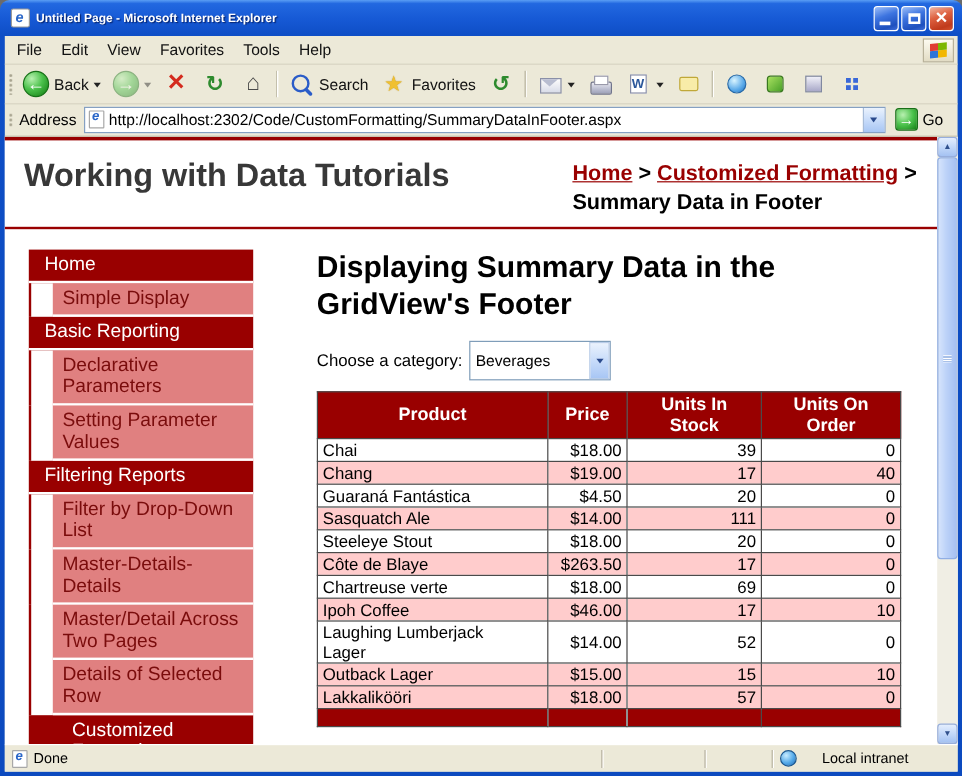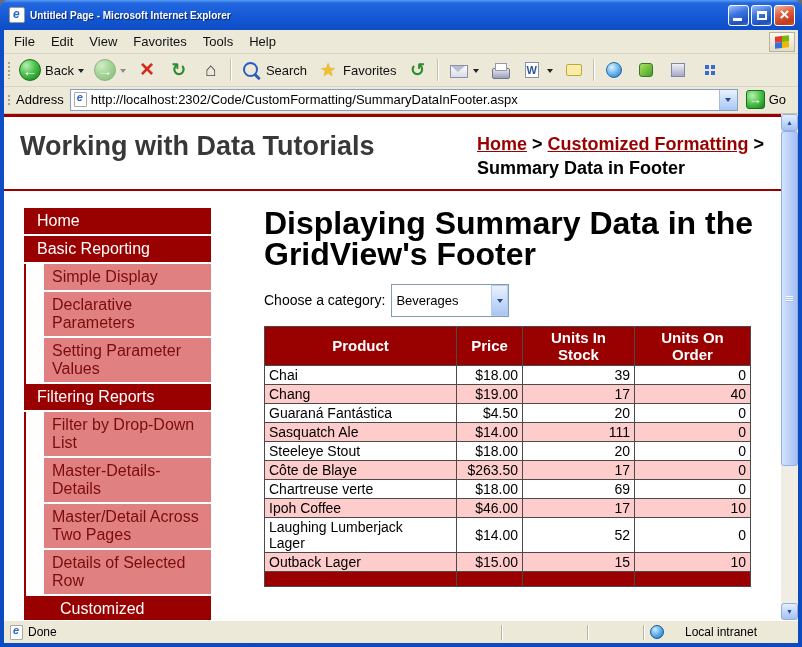--- a/index.html
+++ b/index.html
@@ -89,21 +89,21 @@
   .page-body { display:flex; align-items:flex-start; padding-top:17px; }
 
   .nav { width:187px; margin-left:20px; flex:none; font-size:16px; line-height:18px; }
   .nav-item { padding:4px 8px 4px 13px; border-bottom:2px solid #fff; cursor:pointer; }
   .nav-item.lv1 { background:var(--accent,#990000); color:#fff; }
   .nav-item.lv2 { background:var(--sidebar_sub,#E08080); color:var(--sidebar_sub_text,#7A0C0C); margin-left:20px; padding-left:8px; position:relative; }
   .nav-item.lv2::before { content:""; position:absolute; left:-20px; top:0; bottom:-2px; width:2px; background:var(--accent,#990000); }
   .nav-item.selected { padding-left:36px; }
 
   .main { width:492px; margin-left:53px; }
-  .heading { font-size:32px; line-height:31px; font-weight:bold; margin:0 0 14px; color:#000; }
+  .heading { font-size:25px; line-height:31px; font-weight:bold; margin:0 0 14px; color:#000; }
   .category-row { display:flex; align-items:center; gap:6px; font-size:14px; margin-bottom:9px; }
   .select { width:118px; height:33px; border:1px solid #7F9DB9; background:#fff; display:flex; align-items:center; cursor:default; }
   .select-value { flex:1; padding-left:4px; font-size:13px; white-space:nowrap; overflow:hidden; }
   .select-btn { width:17px; align-self:stretch; border:1px solid #B8CCE8; display:flex; align-items:center; justify-content:center;
     background:linear-gradient(180deg,#EAF2FD,#C8DCFA 50%,#A8C6F4); }
 
   table.grid { border-collapse:collapse; width:486px; font-size:14px; table-layout:fixed; }
   .grid th { background:var(--accent,#990000); color:#fff; font-weight:bold; text-align:center; padding:2px 12px; border:1px solid #4A4A4A; line-height:17px; font-size:15px; }
   .grid td { border:1px solid #4A4A4A; padding:1px 5px 1px 4px; line-height:16px; background:#fff; overflow:hidden; }
   .grid td.c-product { padding-right:36px; }
@@ -250,22 +250,22 @@
 
         <div class="site-header">
           <div class="site-title">Working with Data Tutorials</div>
           <div class="breadcrumb" id="breadcrumb"><span class="crumb-link">Home</span><span class="crumb-sep"> &gt; </span><span class="crumb-link">Customized Formatting</span><span class="crumb-sep"> &gt; </span><span class="crumb-current">Summary Data in Footer</span></div>
         </div>
 
         <div class="page-body">
           <div class="nav">
             <div id="sidebar-items">
                 <div class="nav-item lv1">Home</div>
+                <div class="nav-item lv2">Simple Display</div>
                 <div class="nav-item lv1">Basic Reporting</div>
-                <div class="nav-item lv2">Simple Display</div>
                 <div class="nav-item lv2">Declarative Parameters</div>
                 <div class="nav-item lv2">Setting Parameter Values</div>
                 <div class="nav-item lv1">Filtering Reports</div>
                 <div class="nav-item lv2">Filter by Drop-Down List</div>
                 <div class="nav-item lv2">Master-Details-Details</div>
                 <div class="nav-item lv2">Master/Detail Across Two Pages</div>
                 <div class="nav-item lv2">Details of Selected Row</div>
                 <div class="nav-item lv1 selected">Customized Formatting</div>
               </div>
 
@@ -353,20 +353,26 @@
                     <td class="num">$14.00</td>
                     <td class="num">52</td>
                     <td class="num">0</td>
                   </tr>
                   <tr class="alt">
                     <td class="c-product">Outback Lager</td>
                     <td class="num">$15.00</td>
                     <td class="num">15</td>
                     <td class="num">10</td>
                   </tr>
+                  <tr class="alt">
+                    <td class="c-product">Lakkalikööri</td>
+                    <td class="num">$18.00</td>
+                    <td class="num">57</td>
+                    <td class="num">0</td>
+                  </tr>
                 </tbody>
               <tfoot id="grid-foot">
                   <tr class="footer-row">
                     <td></td>
                     <td></td>
                     <td></td>
                     <td></td>
                   </tr>
                 </tfoot>
             </table>

